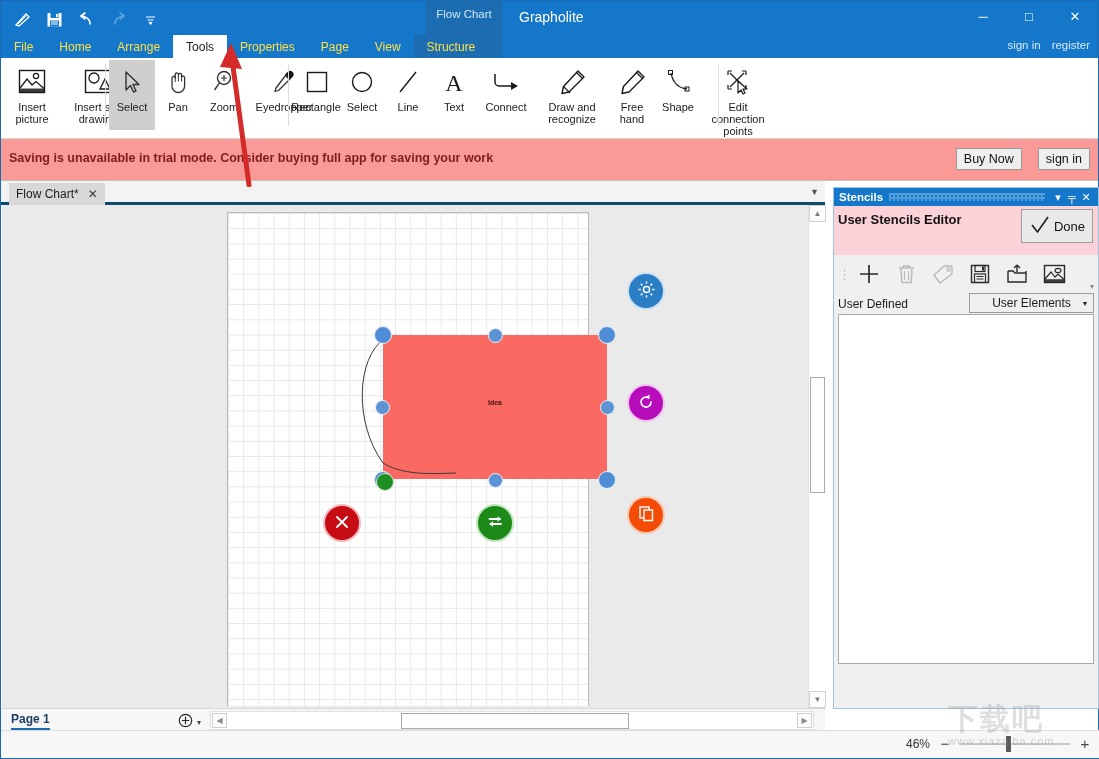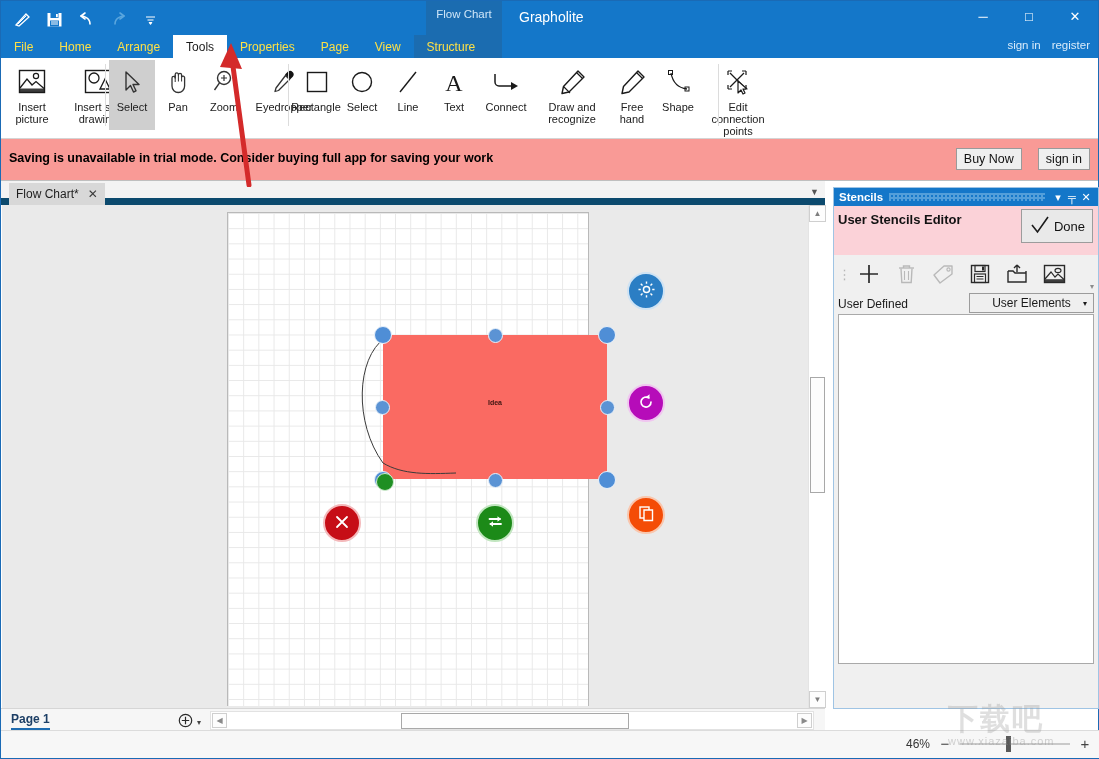--- a/index.html
+++ b/index.html
@@ -45,29 +45,29 @@
     padding-top:5px; cursor:default;
   }
   .rbtn .ico { height:34px; display:flex; align-items:center; justify-content:center; }
   .rbtn .lbl { font-size:11px; line-height:12px; text-align:center; color:#202020; margin-top:2px; }
   .rbtn.sel { background:#cfcfcf; }
   .rbtn.wide { width:58px; }
   .rbtn.xwide { width:74px; }
 
   
   .banner { position:absolute; left:0; top:138px; width:100%; height:42px; background:#f99a96; border-bottom:1px solid #bfbfbf; }
-  .banner-text { position:absolute; left:8px; top:12px; font-size:12.5px; font-weight:bold; color:#000000; }
+  .banner-text { position:absolute; left:8px; top:12px; font-size:12.5px; font-weight:bold; color:#7f1d1d; }
   .banner-btns { position:absolute; right:8px; top:9px; display:flex; gap:16px; }
   .bbtn {
     background:#efefef; border:1px solid #9a9a9a; font-size:12.5px; color:#111;
     padding:3px 7px; line-height:14px;
   }
 
   
-  .tabstrip { position:absolute; left:0; top:180px; width:824px; height:24px; background:#f3f3f3; border-bottom:7px solid #0c4a6e; }
+  .tabstrip { position:absolute; left:0; top:180px; width:824px; height:24px; background:#f3f3f3; border-bottom:3px solid #0c4a6e; }
   .dtab { position:absolute; left:8px; top:2px; height:22px; background:#d8d8d8; display:flex; align-items:center; padding:0 7px; gap:9px; font-size:12px; color:#1e1e1e; }
   .dtab .x { font-size:12px; color:#3a3a3a; }
   .tabstrip .chev { position:absolute; right:6px; top:6px; font-size:9px; color:#555; }
 
   
   .canvaswrap { position:absolute; left:1px; top:204px; width:823px; height:503px; background:#eaeaea; border-right:1px solid #c8c8c8; overflow:hidden; }
   .page {
     position:absolute; left:225px; top:7px; width:362px; height:494px;
     background:#fff; border:1px solid #b9b9b9; border-bottom:none;
     background-image:

